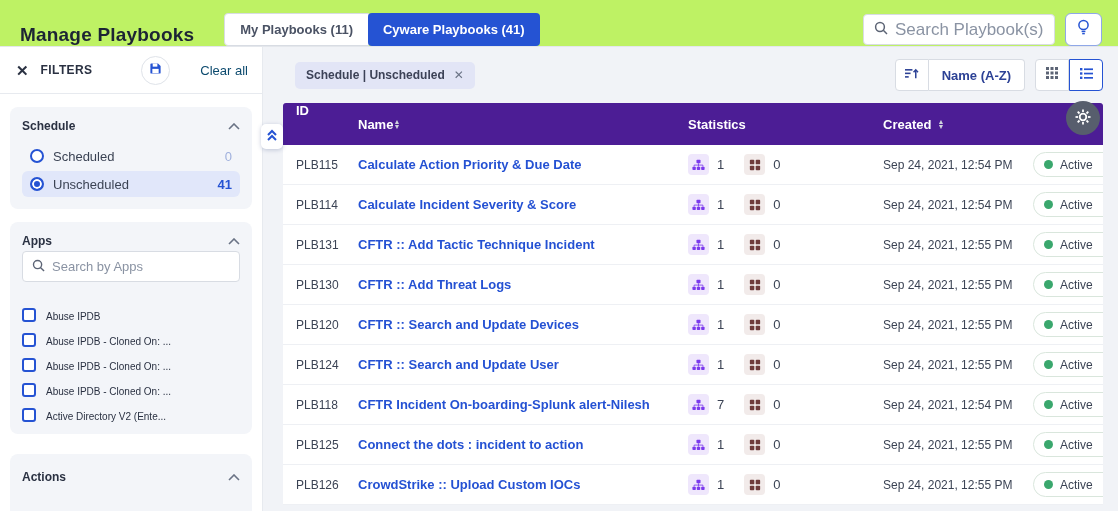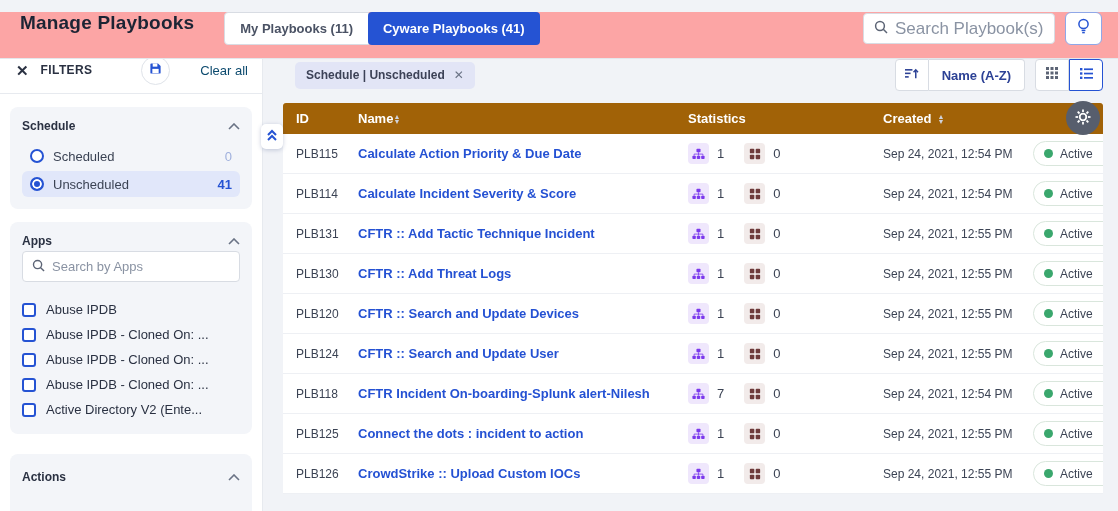--- a/index.html
+++ b/index.html
@@ -1,21 +1,21 @@
 <!DOCTYPE html>
 <html><head>
 <meta charset="utf-8">
 <style>
   *{box-sizing:border-box;margin:0;padding:0}
   html,body{width:1118px;height:511px;overflow:hidden;background:#f1f3f7;
     font-family:"Liberation Sans",sans-serif;-webkit-font-smoothing:antialiased}
 
   
-  .topbar{position:absolute;top:12px;left:0;width:1118px;height:47px;background:#fca5a5;
-    border-bottom:1px solid #e4e7ec;display:flex;align-items:flex-start;z-index:6}
+  .topbar{position:absolute;top:0;left:0;width:1118px;height:47px;background:#bef264;
+    border-bottom:1px solid #e4e7ec;display:flex;align-items:flex-end;z-index:6}
   .page-title{margin-left:20px;font-size:19px;font-weight:bold;color:#1c2434;letter-spacing:.2px}
   .tabs{margin-left:30px;display:flex;align-items:center}
   .tab{height:33px;padding:0 15px;font-size:13px;font-weight:bold;display:flex;align-items:center;cursor:pointer;white-space:nowrap}
   .tab.inactive{background:#fff;border:1px solid #d8dce3;color:#4a5264;border-radius:4px 0 0 4px}
   .tab.active{background:#2553d3;color:#fff;border-radius:4px;margin-left:-1px}
   .topbar-right{margin-left:auto;display:flex;align-items:center;gap:10px;margin-right:16px}
   .search-box{width:192px;height:31px;border:1px solid #d8dce3;border-radius:4px;background:#fff;
     display:flex;align-items:center;padding:0 10px;gap:7px}
   .search-box input{border:0;outline:0;font-size:17px;color:#333;width:100%;font-family:Liberation Sans, sans-serif;background:transparent}
   .search-box input::placeholder{color:#8a93a3}
@@ -44,21 +44,21 @@
   .radio{width:14px;height:14px;border:2px solid #2553d3;border-radius:50%;margin-right:9px;background:#fff;flex:none}
   .opt-row.selected .radio{border-width:2px;box-shadow:inset 0 0 0 2px #fff;background:#2553d3}
   .opt-count{margin-left:auto;font-size:13px;color:#9fb0dd}
   .opt-row.selected .opt-count{color:#2553d3;font-weight:bold}
 
   .apps-search{margin-top:3px;height:31px;background:#fff;border:1px solid #d8dce3;border-radius:4px;
     display:flex;align-items:center;padding:0 9px;gap:7px}
   .apps-search input{border:0;outline:0;font-size:13px;width:100%;font-family:inherit;color:#333}
   .apps-search input::placeholder{color:#8a93a3}
   .apps-list{margin-top:15px}
-  .chk-row{display:flex;align-items:center;height:25px;font-size:13px;color:#2a3142;cursor:pointer;white-space:nowrap;overflow:hidden}
+  .chk-row{display:flex;align-items:flex-end;height:25px;font-size:10px;color:#2a3142;cursor:pointer;white-space:nowrap;overflow:hidden}
   .chk{width:14px;height:14px;border:2px solid #2553d3;border-radius:3px;background:#fff;margin-right:10px;flex:none}
 
   .collapse-btn{position:absolute;left:261px;top:124px;width:22px;height:25px;background:#fff;
     border-radius:5px;box-shadow:0 1px 4px rgba(40,60,120,.25);display:flex;align-items:center;
     justify-content:center;cursor:pointer;z-index:7}
 
   
   .main{position:absolute;left:283px;top:47px;width:820px;height:464px}
   .toolbar{height:56px;display:flex;align-items:center}
   .chip{margin-left:12px;height:27px;background:#e2e5f6;border-radius:5px;display:flex;align-items:center;
@@ -68,21 +68,21 @@
   .btn-group{display:flex}
   .tb-btn{height:32px;background:#fff;border:1px solid #d8dce3;display:flex;align-items:center;
     justify-content:center;cursor:pointer}
   .sort-dir-btn{width:34px;border-radius:4px 0 0 4px}
   .sort-name-btn{padding:0 13px;border-left:0;border-radius:0 4px 4px 0;font-size:13px;font-weight:bold;color:#2c4195}
   .view-group{margin-left:10px}
   .grid-btn{width:34px;border-radius:4px 0 0 4px}
   .list-btn{width:34px;border-radius:0 4px 4px 0;border:1px solid #2553d3;background:#fff}
 
   .table{position:absolute;top:56px;left:0;width:820px;background:#fff}
-  .thead{height:31px;background:#a16207;display:flex;align-items:center;color:#fff;
+  .thead{height:42px;background:#4c1d95;display:flex;color:#fff;
     font-size:13px;font-weight:bold;position:relative;border-radius:3px 3px 0 0}
   .col-id{width:75px;padding-left:13px;flex:none}
   .col-name{width:330px;flex:none;display:flex;align-items:center;}
   .col-stats{width:195px;flex:none;display:flex;align-items:center}
   .col-created{width:150px;flex:none;display:flex;align-items:center;gap:6px}
   .col-status{flex:1;overflow:hidden;display:flex;align-items:center}
   .sort-arrows{display:flex;flex-direction:column;line-height:5px;font-size:7px;color:#cfd3dc}
   .gear-circle{position:absolute;right:3px;top:-2px;width:34px;height:34px;border-radius:50%;
     background:#575e6d;display:flex;align-items:center;justify-content:center;cursor:pointer}
 

